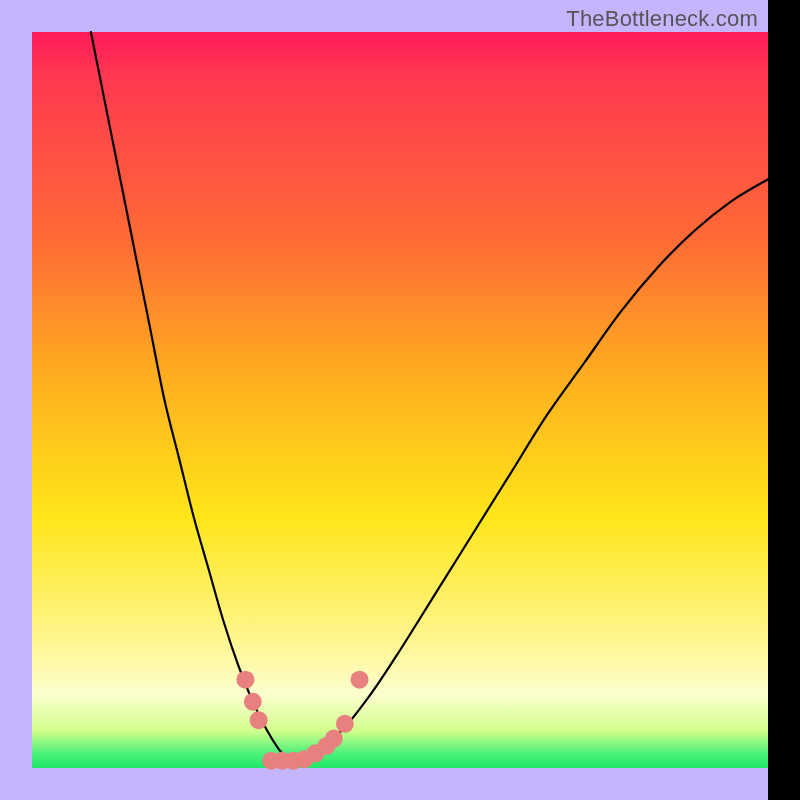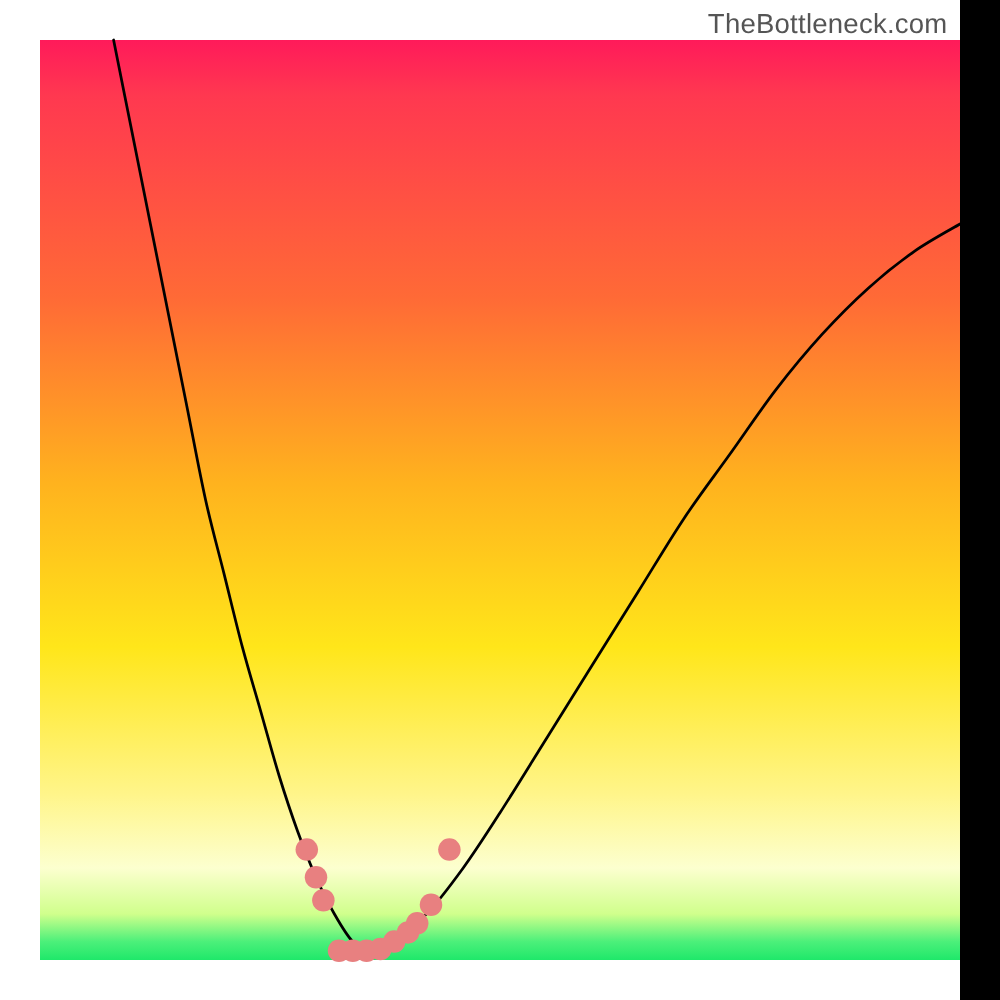--- a/index.html
+++ b/index.html
@@ -8,21 +8,21 @@
     width: 800px;
     height: 800px;
     background: #000;
     font-family: Arial, Helvetica, sans-serif;
     overflow: hidden;
   }
   .frame {
     position: absolute;
     left: 0; top: 0;
     width: 768px; height: 800px;
-    background: #ffffff;
+    background: #c4b5fd;
     text-align: center;
   }
   .plot {
     position: absolute;
     left: 32px;
     top: 32px;
     width: 736px;
     height: 736px;
     
     background: linear-gradient(

